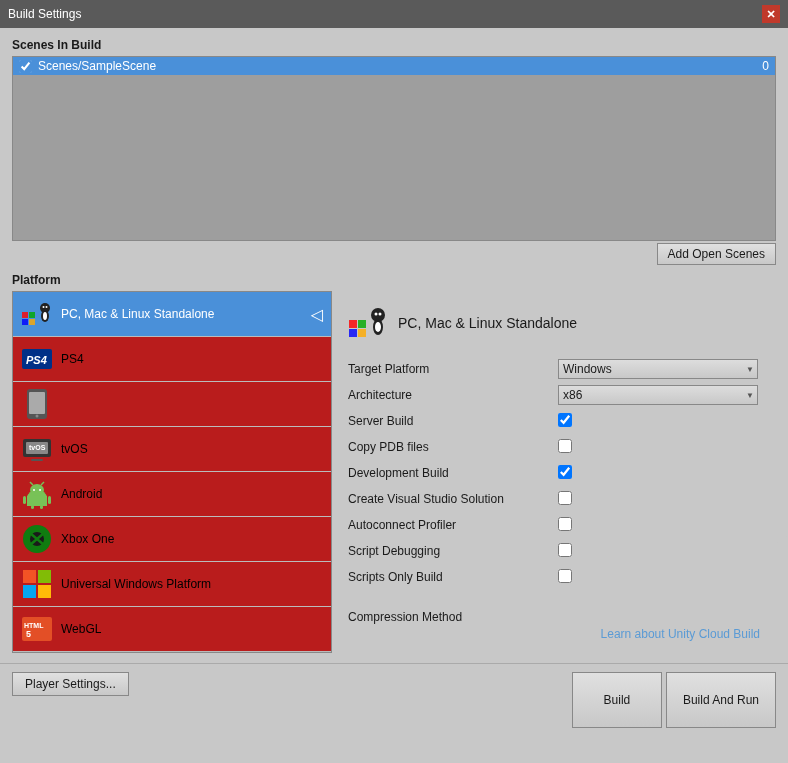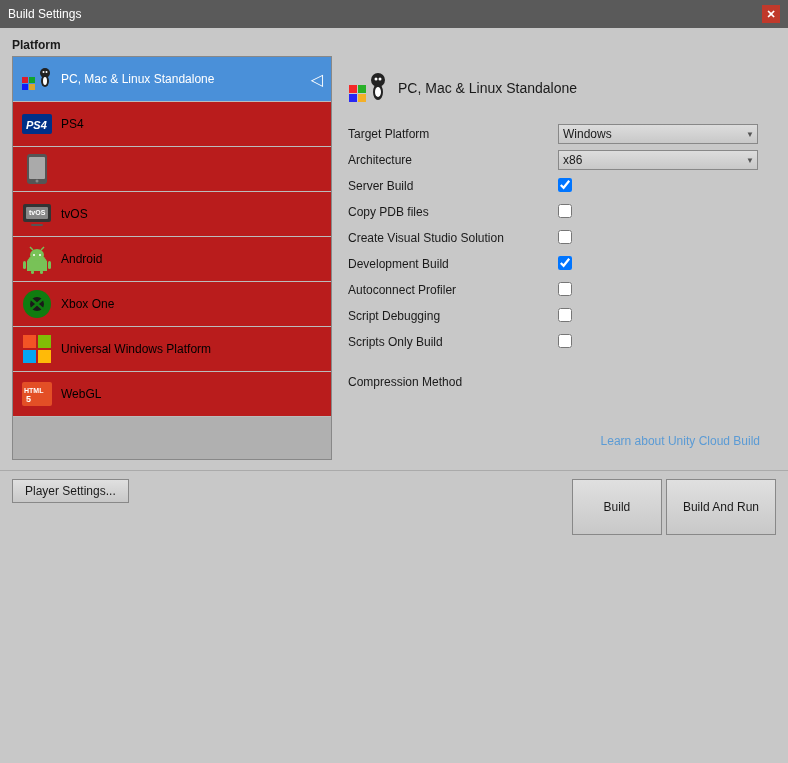--- a/index.html
+++ b/index.html
@@ -298,20 +298,33 @@
 
 <div class="window">
 
   <div class="title-bar">
     <span class="title-bar-title">Build Settings</span>
     <button class="close-btn">✕</button>
   </div>
 
   <div class="window-body">
 
+    <div>
+      <div class="section-label">Scenes In Build</div>
+      <div class="scenes-list">
+        <div class="scene-row">
+          <input type="checkbox" class="scene-checkbox" checked="" style="">
+          <span class="scene-name">Scenes/SampleScene</span>
+          <span class="scene-index">0</span>
+        </div>
+      </div>
+      <div class="add-open-scenes-row">
+        <button class="btn-add-open-scenes">Add Open Scenes</button>
+      </div>
+    </div>
 
     <div class="platform-section">
       <div class="section-label">Platform</div>
       <div class="platform-body">
 
         <div class="platform-list-container">
           <div class="platform-list-scroll">
 
             <div class="platform-item active">
               <div class="platform-icon">
@@ -479,30 +492,30 @@
             </div>
 
             <div class="settings-row">
               <span class="settings-row-label">Copy PDB files</span>
               <div class="settings-row-value">
                 <input type="checkbox" class="settings-checkbox" style="">
               </div>
             </div>
 
             <div class="settings-row">
+              <span class="settings-row-label">Development Build</span>
+              <div class="settings-row-value">
+                <input type="checkbox" class="settings-checkbox" checked="" style="">
+              </div>
+            </div>
+
+            <div class="settings-row">
               <span class="settings-row-label">Create Visual Studio Solution</span>
               <div class="settings-row-value">
                 <input type="checkbox" class="settings-checkbox" style="">
-              </div>
-            </div>
-
-            <div class="settings-row">
-              <span class="settings-row-label">Development Build</span>
-              <div class="settings-row-value">
-                <input type="checkbox" class="settings-checkbox" checked="" style="">
               </div>
             </div>
 
             <div class="settings-row">
               <span class="settings-row-label">Autoconnect Profiler</span>
               <div class="settings-row-value">
                 <input type="checkbox" class="settings-checkbox" style="">
               </div>
             </div>
 

